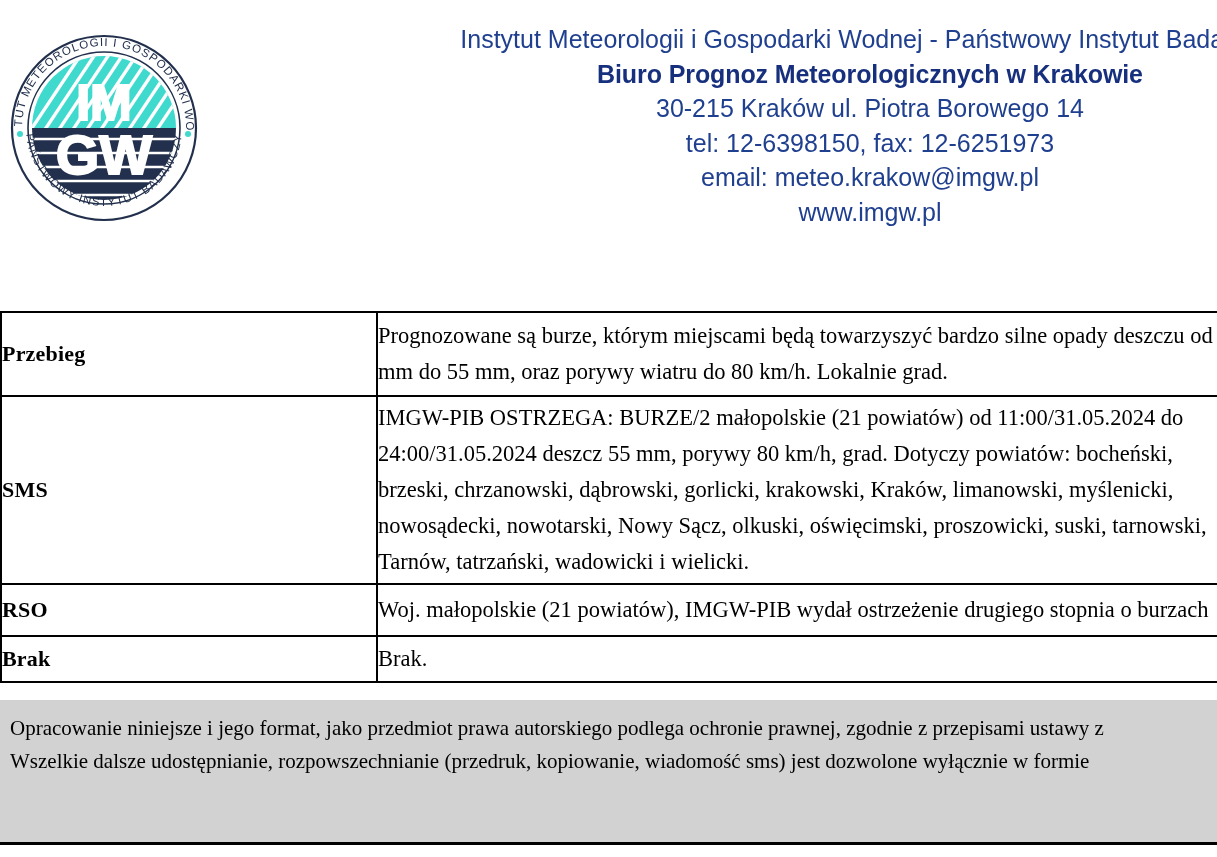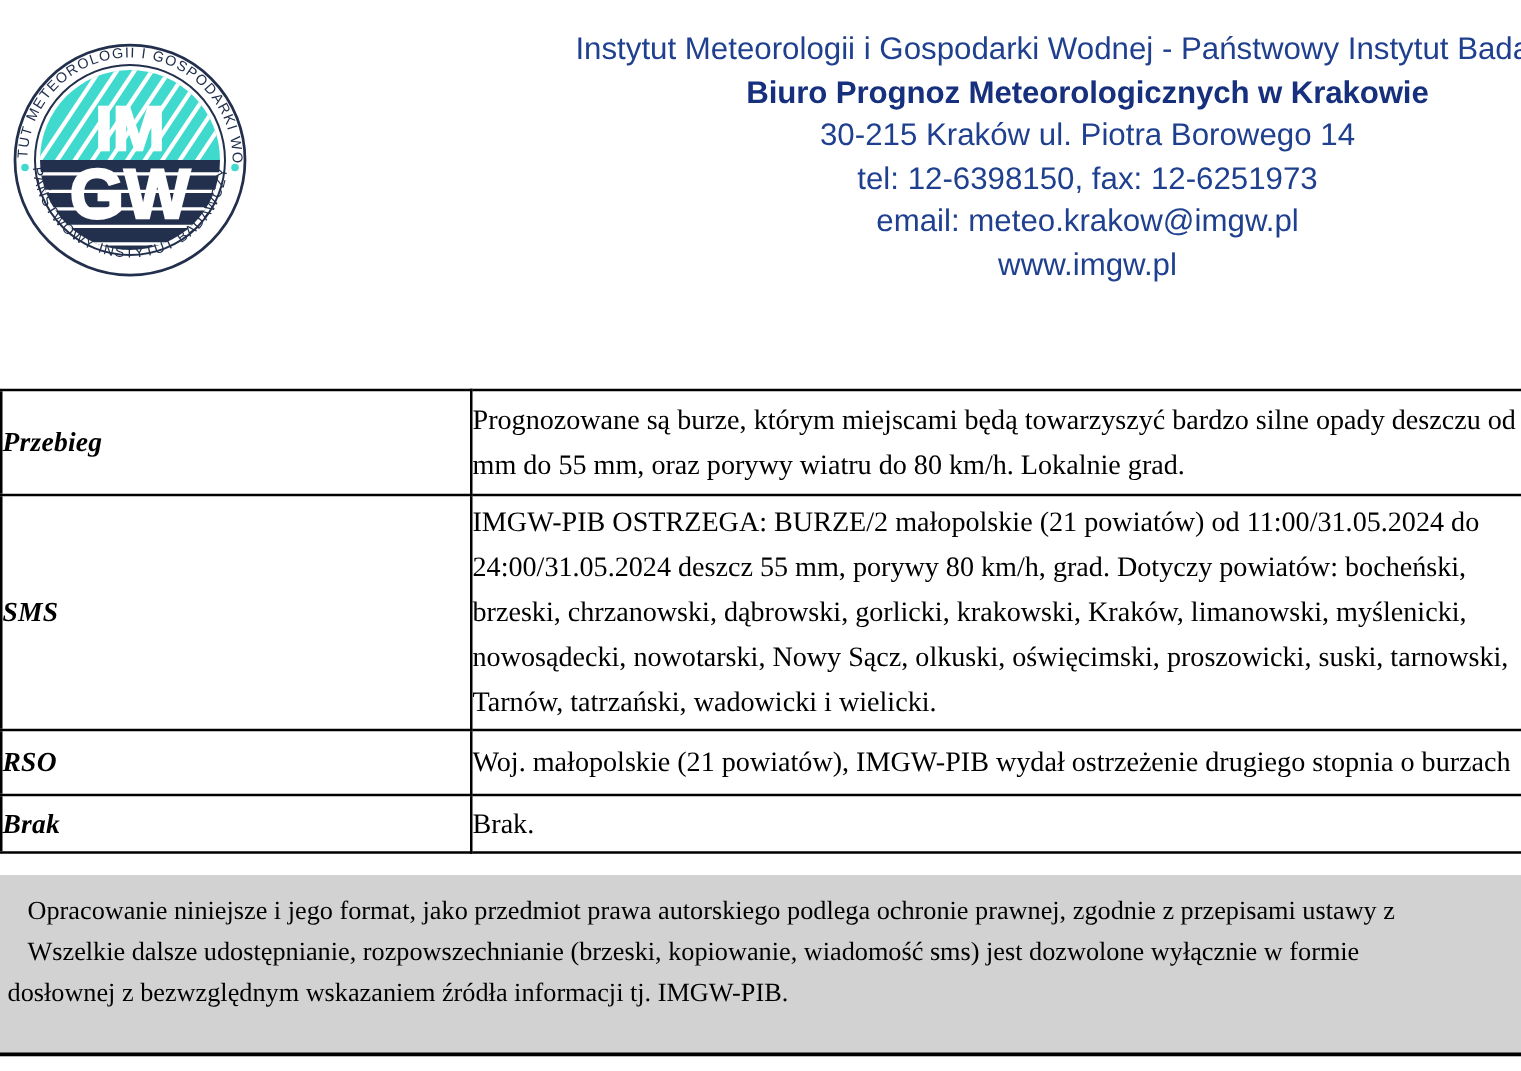--- a/index.html
+++ b/index.html
@@ -76,21 +76,20 @@
     padding: 0;
   }
   td.label-cell {
     width: 374px;
     border-right: 2px solid #000;
     font-weight: bold;
     font-size: 22px;
     padding-left: 14px;
     color: #000;
     letter-spacing: 0.2px;
-    font-style: italic;
   }
   td.content-cell {
     padding: 6px 10px 8px 12px;
     font-size: 22.5px;
     line-height: 36px;
     color: #000;
   }
   td.content-cell .ln { white-space: nowrap; }
 
   .row-przebieg td { height: 82px; }
@@ -111,21 +110,21 @@
     overflow: hidden;
     font-size: 21px;
     line-height: 33px;
     color: #000;
     padding-top: 12px;
   }
   .footer .ln {
     white-space: nowrap;
     padding-left: 6px;
   }
-  .footer .ln.indent { padding-left: 22px; }
+  .footer .ln.indent { padding-left: 10px; }
 </style>
 </head>
 <body>
 
 <div class="header">
 
   <div class="logo-wrap">
     <svg class="logo-svg" viewBox="0 0 196 212" xmlns="http://www.w3.org/2000/svg" aria-hidden="true">
       <defs>
         <clipPath id="innerClip">
@@ -229,15 +228,14 @@
         <td class="content-cell">
           <div class="ln">Brak.</div>
         </td>
       </tr>
     </tbody>
   </table>
 </div>
 
 <div class="footer">
   <div class="ln indent">Opracowanie niniejsze i jego format, jako przedmiot prawa autorskiego podlega ochronie prawnej, zgodnie z przepisami ustawy z</div>
-  <div class="ln indent">Wszelkie dalsze udostępnianie, rozpowszechnianie (brzeski, kopiowanie, wiadomość   sms) jest dozwolone wyłącznie w formie</div>
-  <div class="ln">dosłownej z bezwzględnym wskazaniem źródła  informacji tj. IMGW-PIB.</div>
+  <div class="ln indent">Wszelkie dalsze udostępnianie, rozpowszechnianie (przedruk, kopiowanie, wiadomość   sms) jest dozwolone wyłącznie w formie</div>
 </div>
 
 </body></html>

